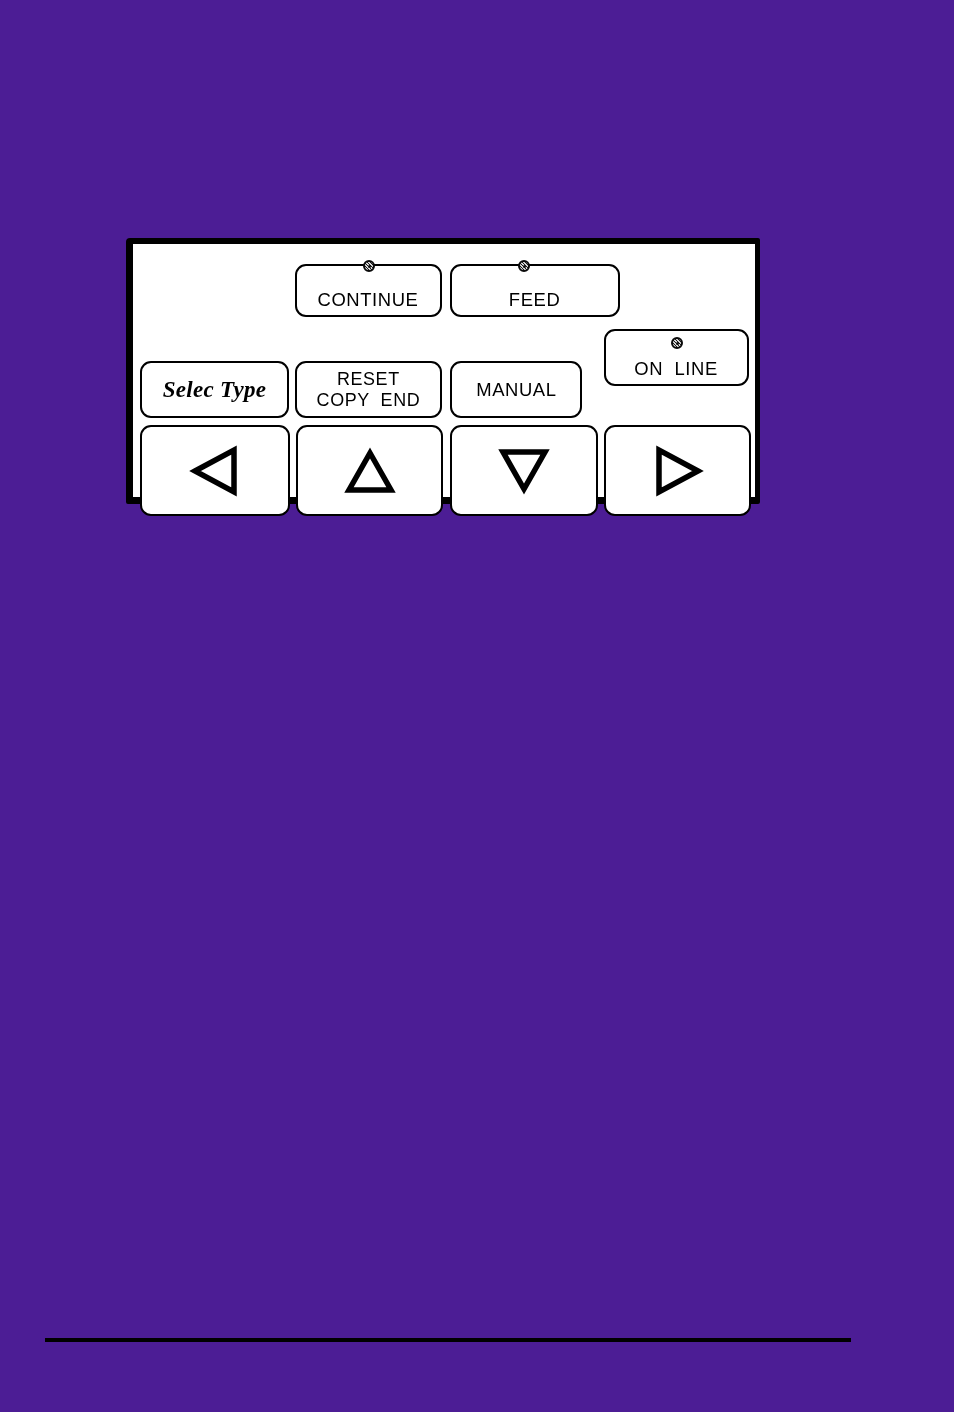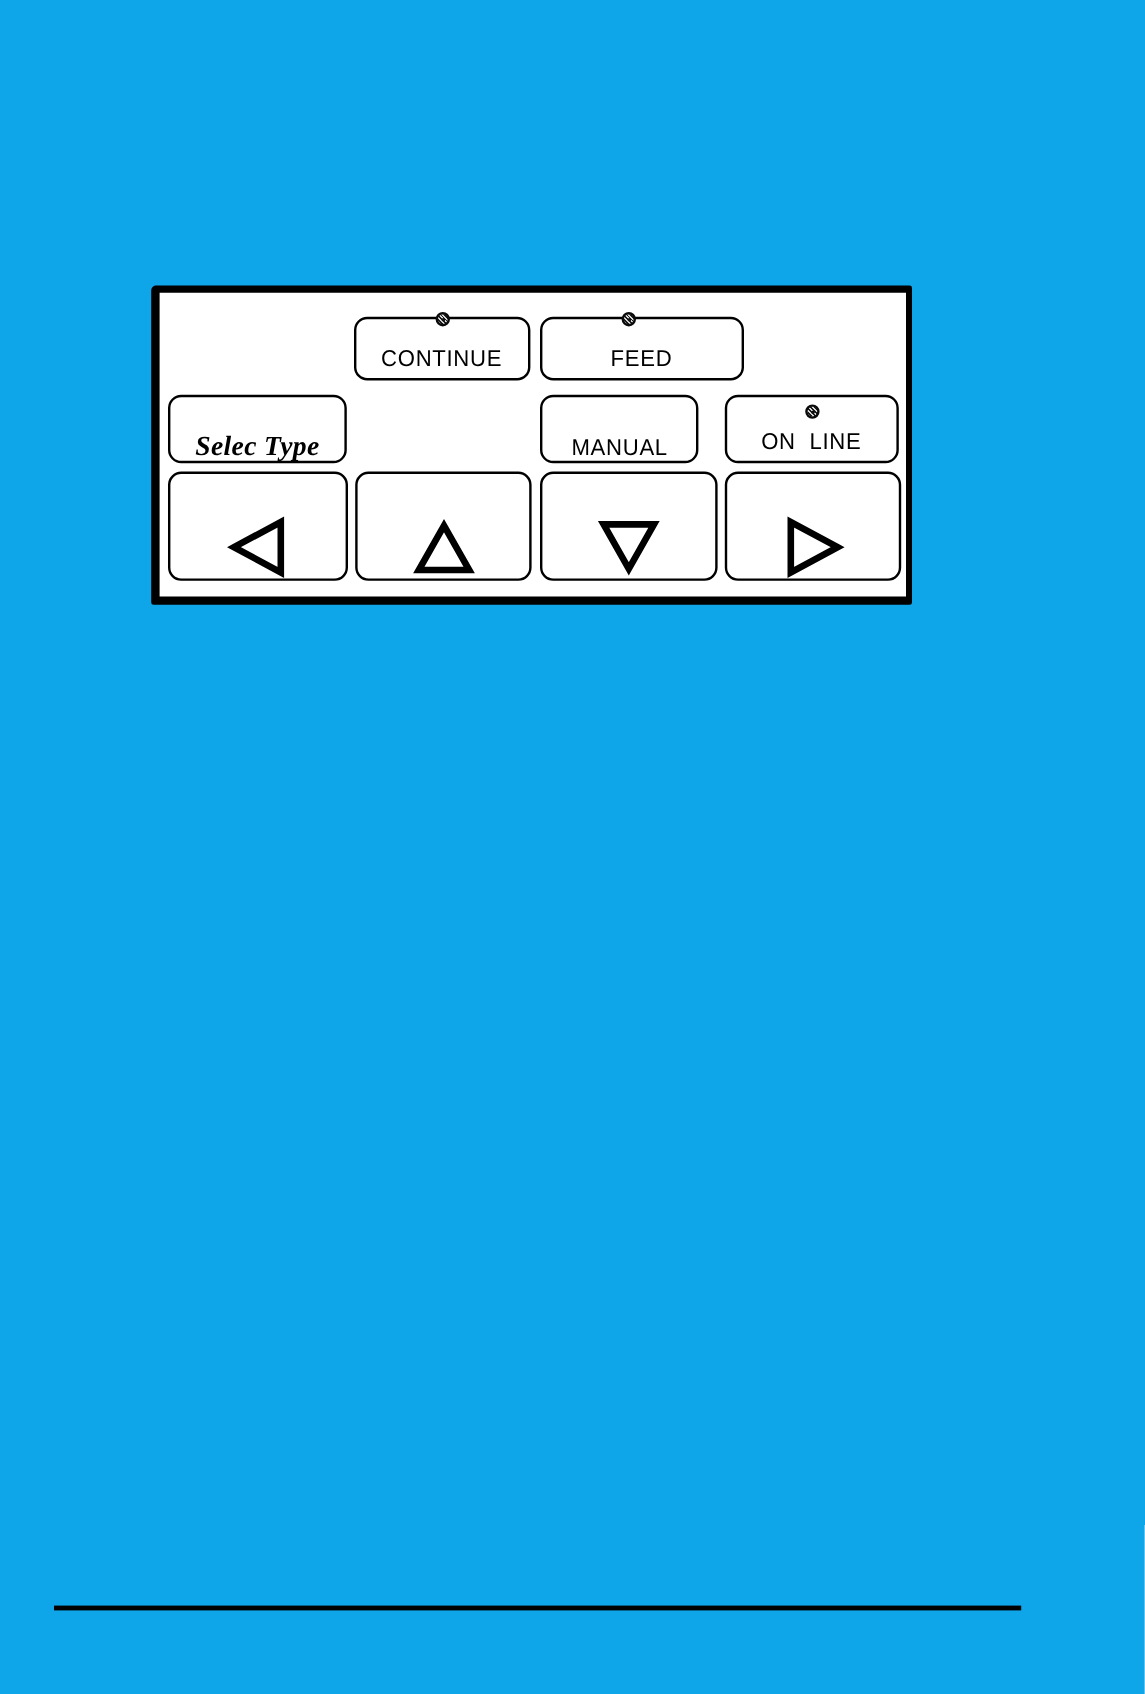--- a/index.html
+++ b/index.html
@@ -14,21 +14,21 @@
     position: relative;
     overflow: hidden;
     font-family: "Liberation Sans", sans-serif;
     color: #000000;
   }
 
   
   #page {
     position: absolute;
     inset: 0;
-    background: #0ea5e9;
+    background: #4c1d95;
   }
 
   
   #panel-frame {
     position: absolute;
     left: 126px;
     top: 238px;
     width: 634px;
     height: 266px;
     box-sizing: border-box;
@@ -60,21 +60,22 @@
     background: #ffffff;
     border: 2.6px solid #000000;
     border-radius: 11px;
     display: flex;
     flex-direction: column;
     align-items: center;
     justify-content: flex-end;
     overflow: visible;
   }
   .key.center-v {
-    justify-content: flex-end;
+    justify-content: center;
+    margin-top: 32px;
   }
 
   
   .key-label {
     font-family: "Liberation Sans", sans-serif;
     font-size: 19px;
     line-height: 1.03;
     letter-spacing: 0.6px;
     text-align: center;
     white-space: pre;
@@ -172,20 +173,24 @@
     <span class="led" style="left:66px; top:-6px;"></span>
     <span class="label-wrap label-bottom">
       <span class="key-label">FEED</span>
     </span>
   </div>
 
   <div class="key center-v" style="left:140px; top:329px; width:149px; height:57px;">
     <span class="key-label serif-italic">Selec Type</span>
   </div>
 
+  <div class="key center-v" style="left:295px; top:329px; width:147px; height:57px;">
+    <span class="key-label two-line">RESET</span>
+    <span class="key-label two-line">COPY  END</span>
+  </div>
 
   <div class="key center-v" style="left:450px; top:329px; width:132px; height:57px;">
     <span class="key-label">MANUAL</span>
   </div>
 
   <div class="key" style="left:604px; top:329px; width:145px; height:57px;">
     <span class="led" style="left:65px; top:6px;"></span>
     <span class="label-wrap label-bottom">
       <span class="key-label">ON  LINE</span>
     </span>

